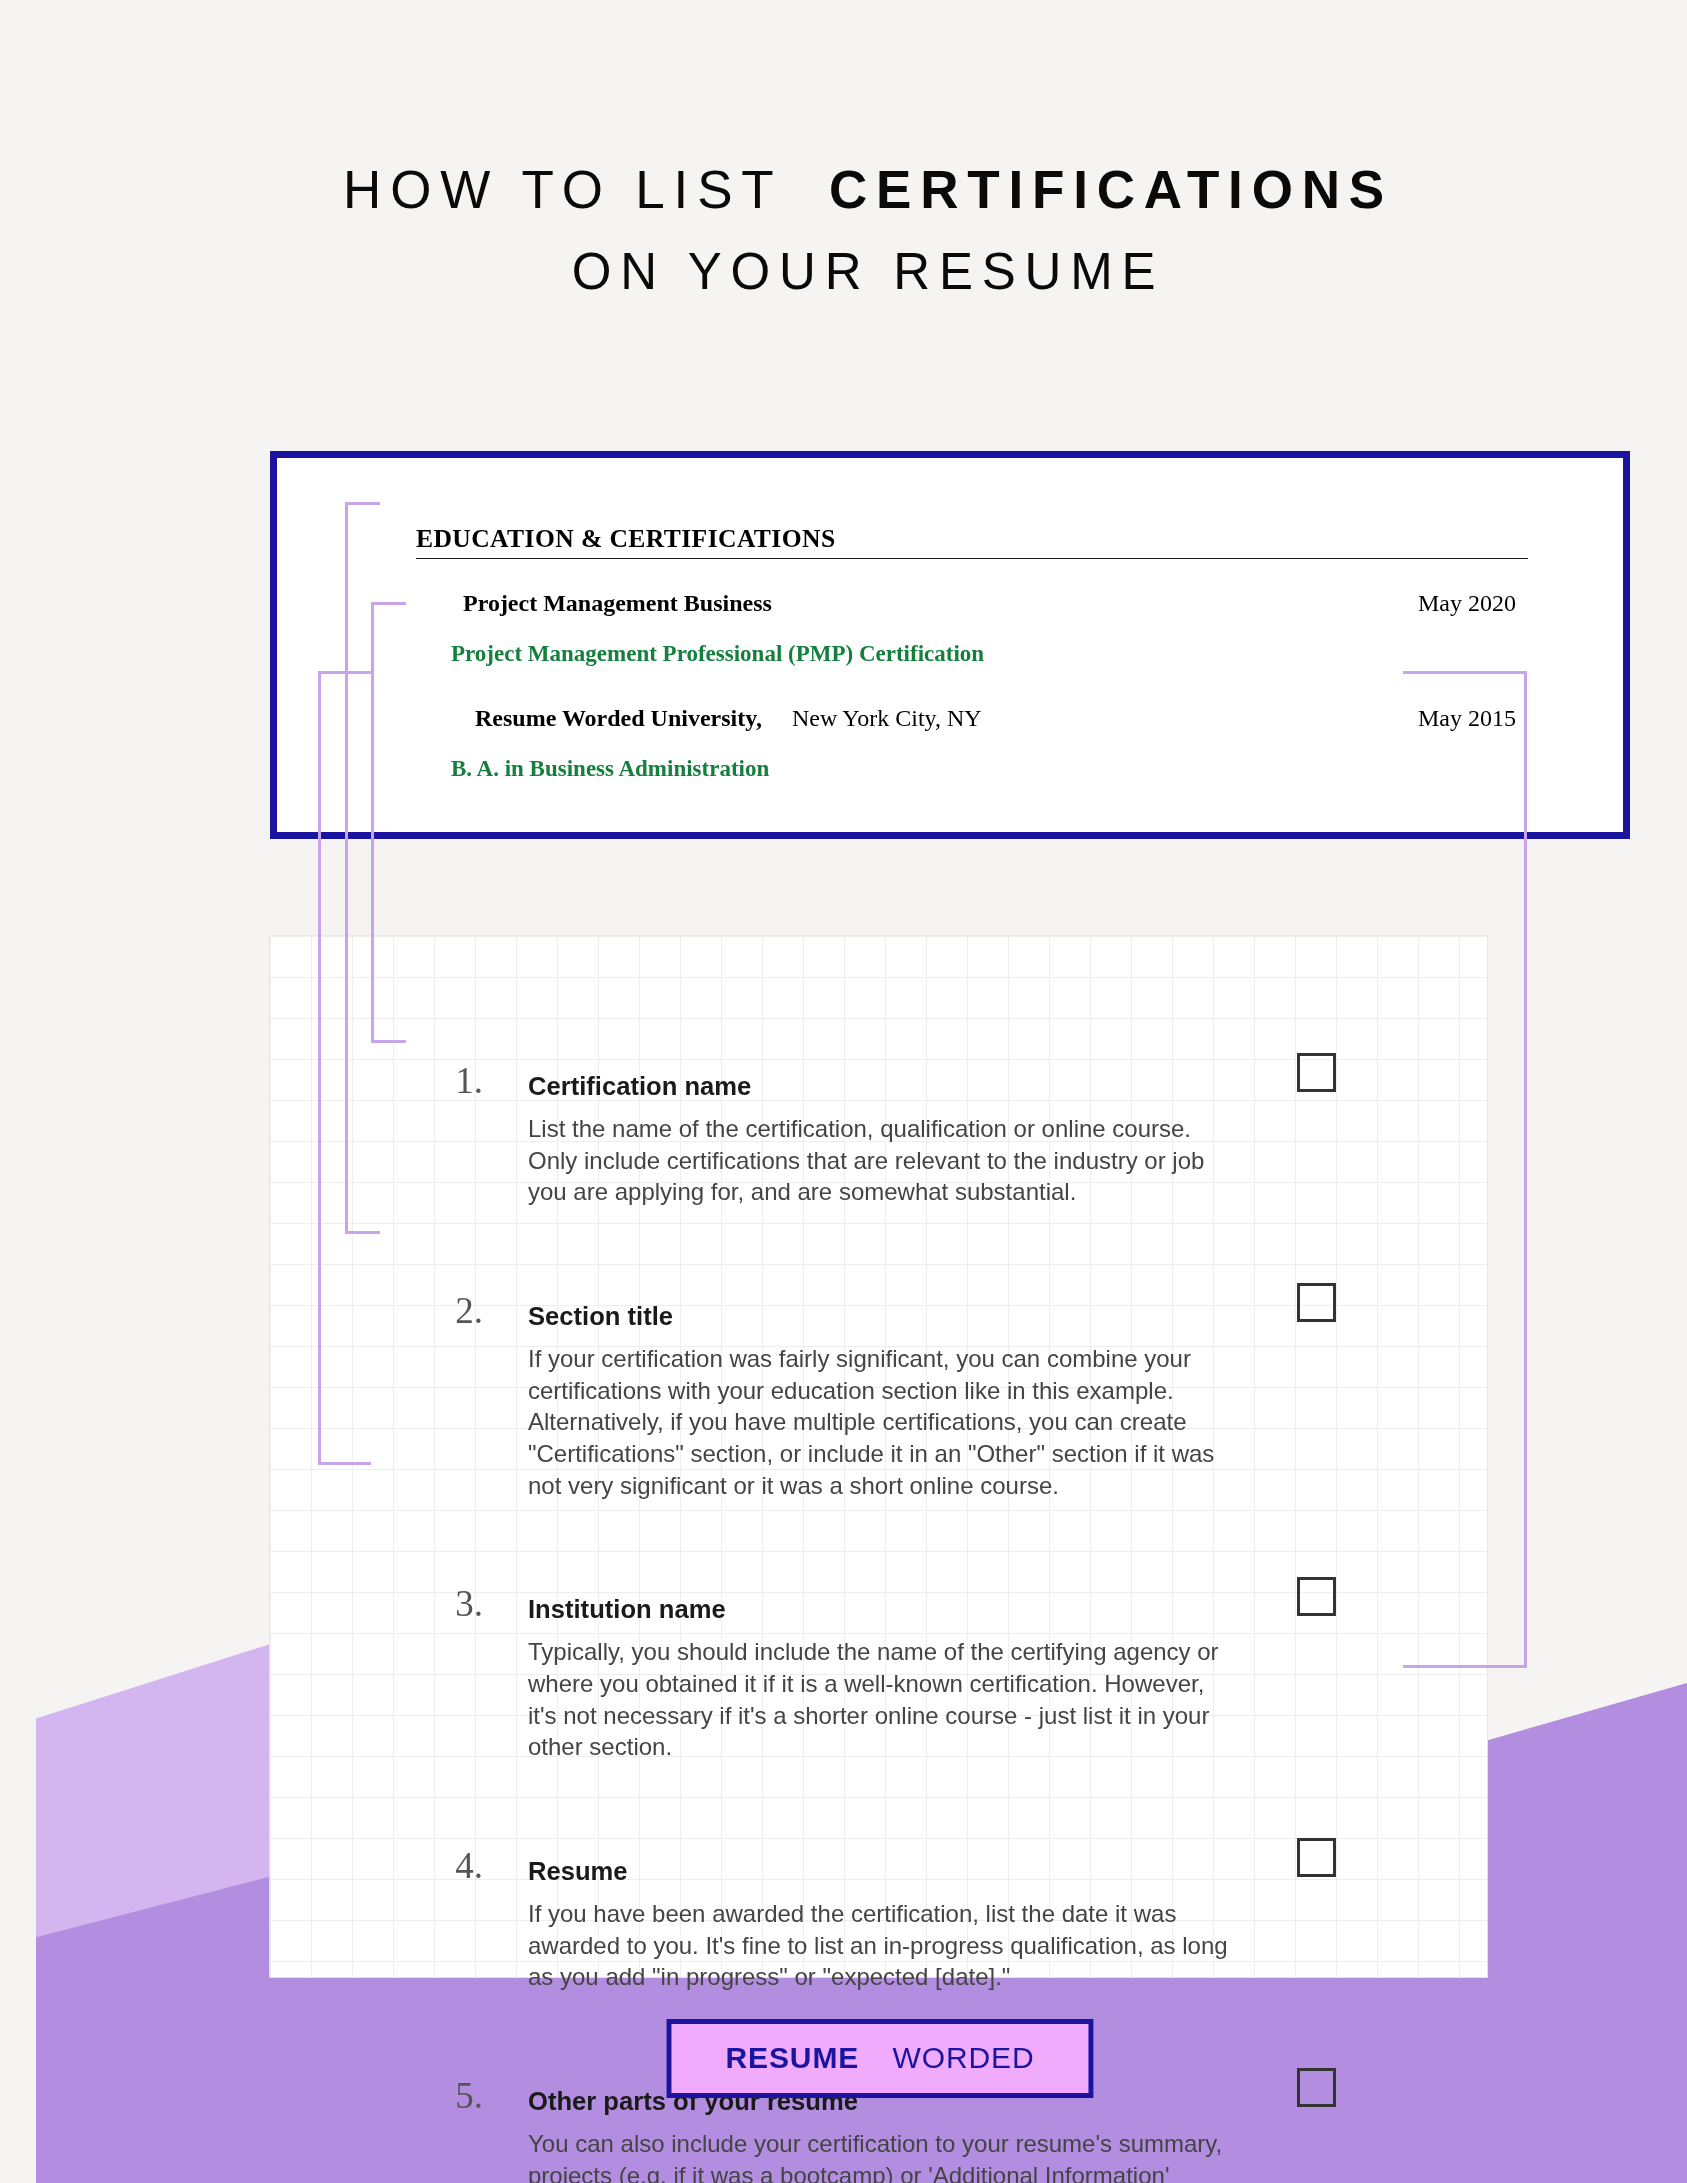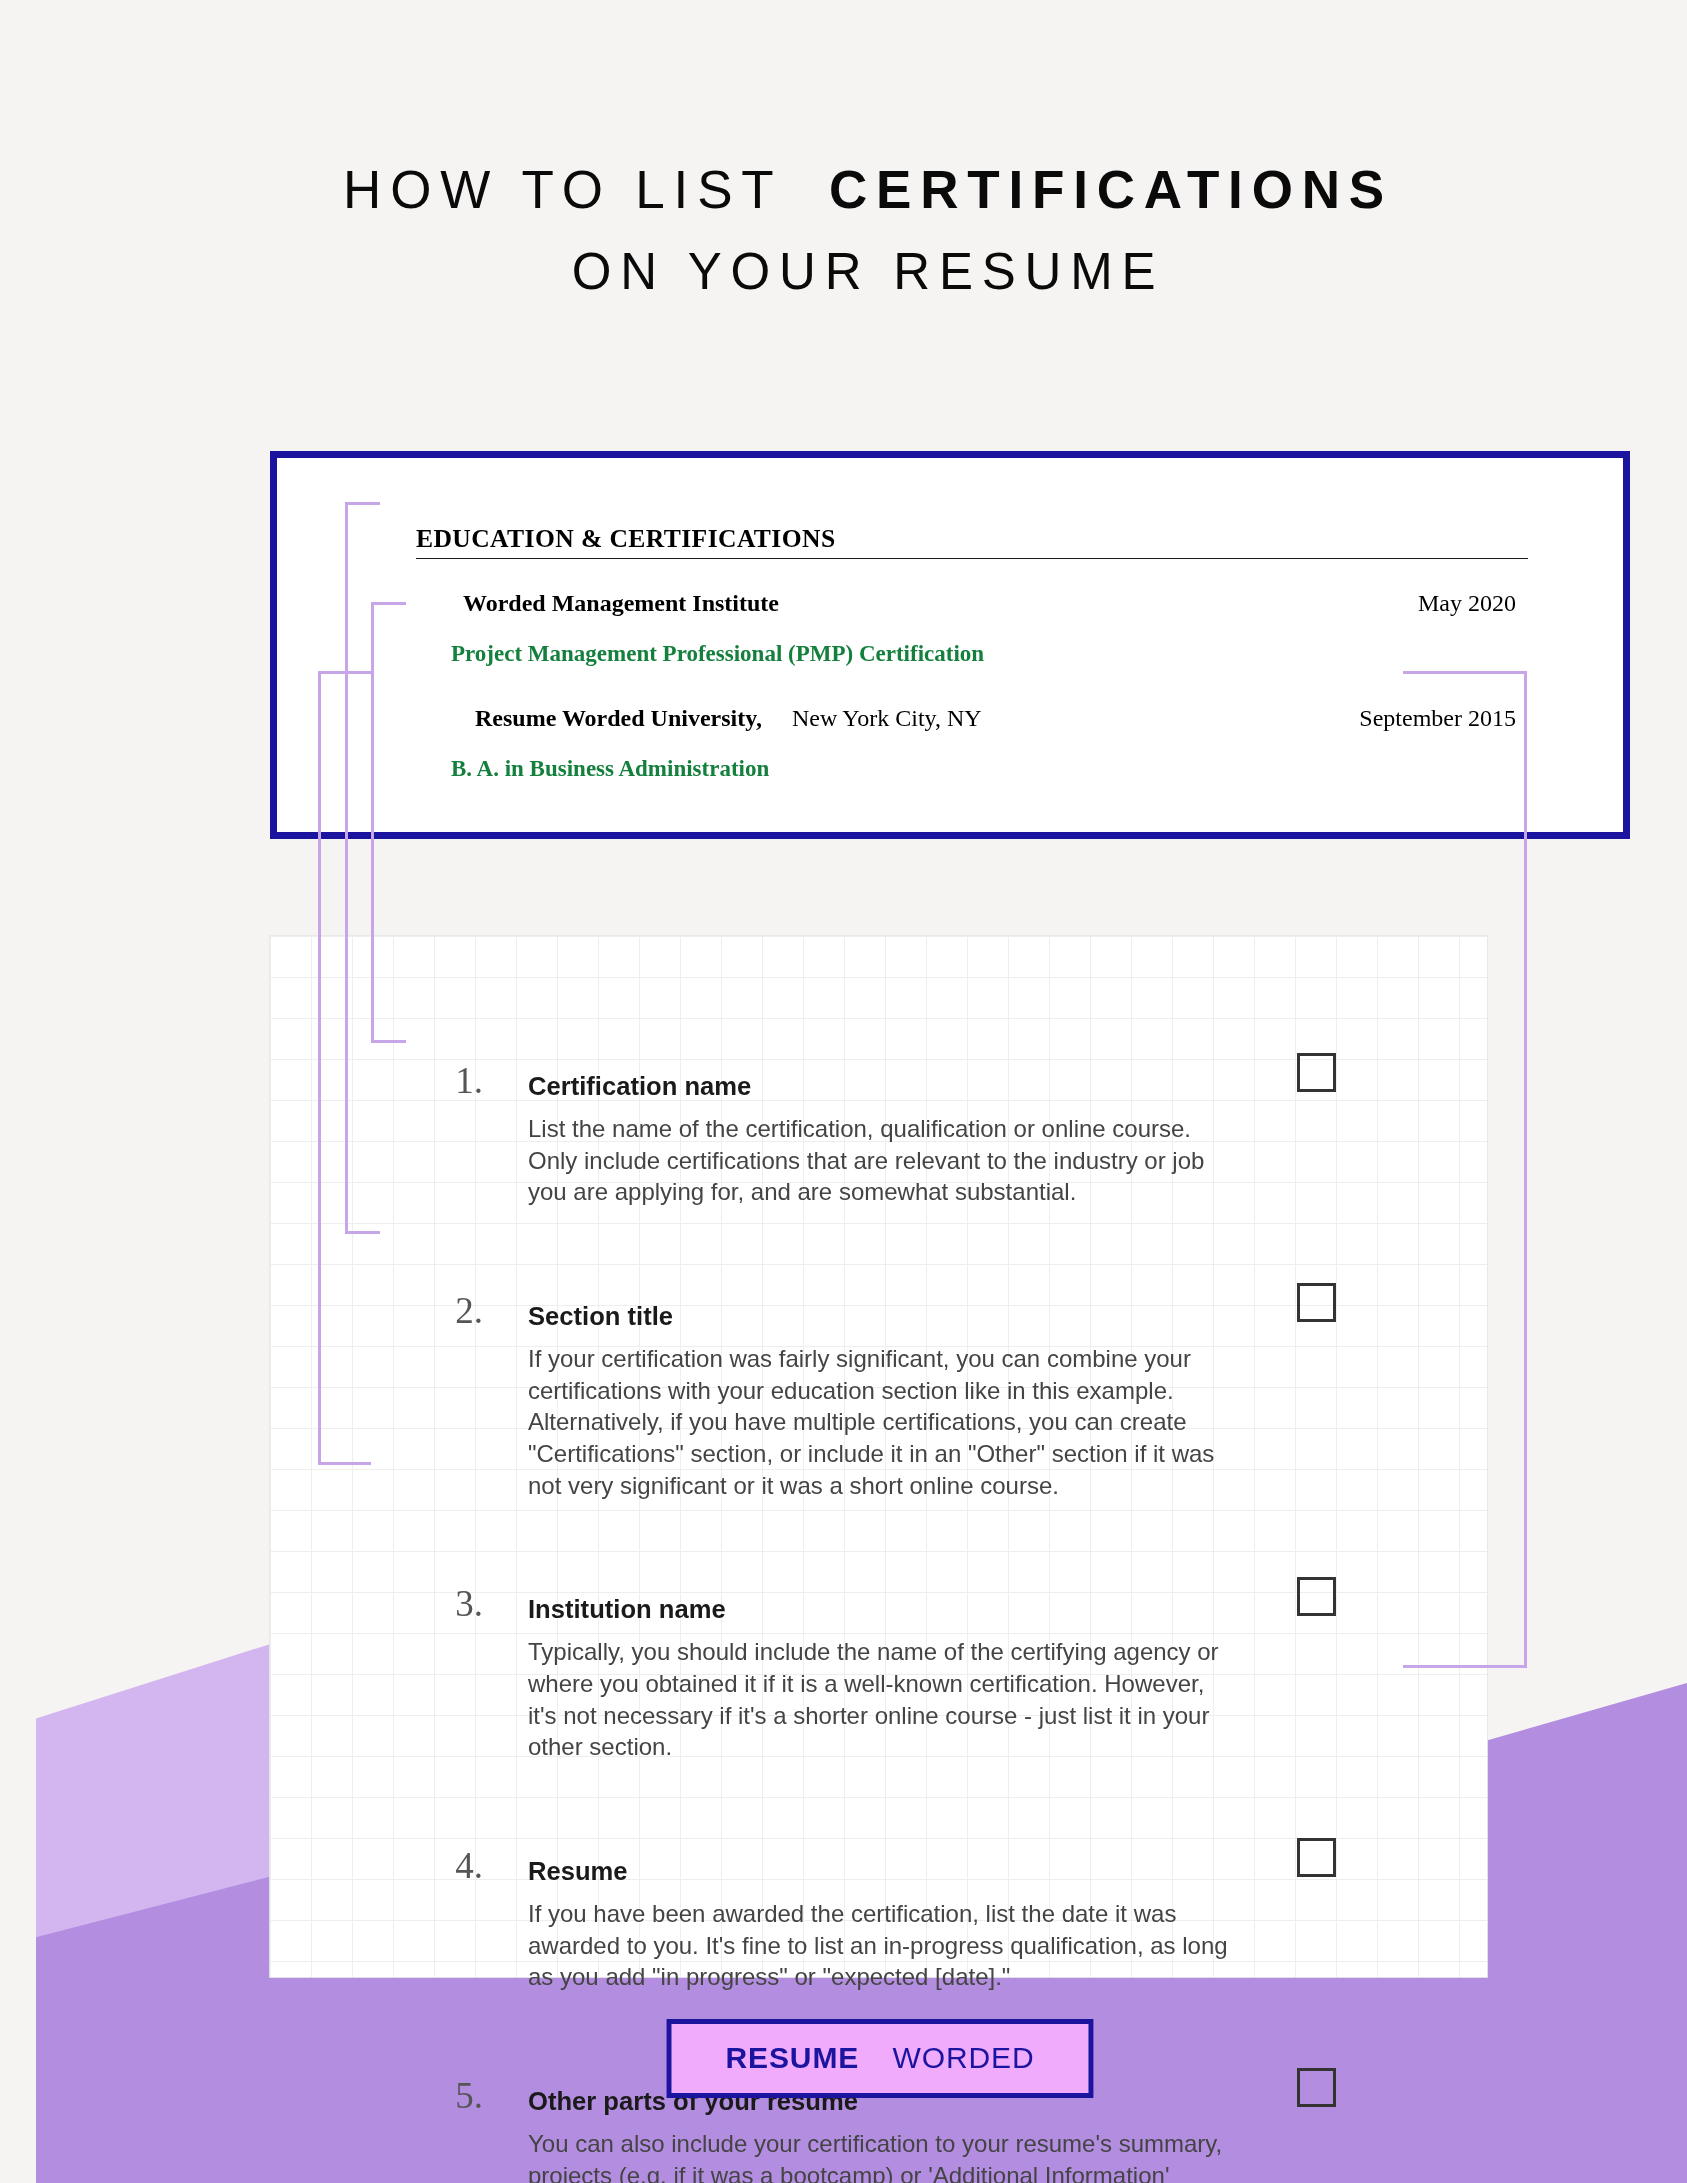--- a/index.html
+++ b/index.html
@@ -156,30 +156,30 @@
     <span>HOW TO LIST </span><strong>CERTIFICATIONS</strong>
   </div>
   <div class="line2">ON YOUR RESUME</div>
 </div>
 
 <div class="resume-box">
   <div class="resume-inner">
     <div class="section-heading">EDUCATION &amp; CERTIFICATIONS</div>
 
     <div class="entry">
-      <div class="entry-title">Worded Management Institute</div>
+      <div class="entry-title">Project Management Business</div>
       <div class="entry-date">May 2020</div>
     </div>
     <div class="entry-sub">Project Management Professional (PMP) Certification</div>
 
     <div class="entry">
       <div>
         <span class="entry-title">Resume Worded University,</span><span class="entry-title entry-loc"> New York City, NY</span>
       </div>
-      <div class="entry-date">September 2015</div>
+      <div class="entry-date">May 2015</div>
     </div>
     <div class="entry-sub">B. A. in Business Administration</div>
   </div>
 </div>
 
 <div class="connector" style="left:309px; top:466px; width:35px; height:732px; border-left-width:3.5px; border-top-width:3.5px; border-bottom-width:3.5px;"></div>
 
 <div class="connector" style="left:335px; top:566px; width:35px; height:441px; border-left-width:3.5px; border-top-width:3.5px; border-bottom-width:3.5px;"></div>
 
 <div class="connector" style="left:282px; top:635px; width:53px; height:794px; border-left-width:3.5px; border-top-width:3.5px; border-bottom-width:3.5px;"></div>

